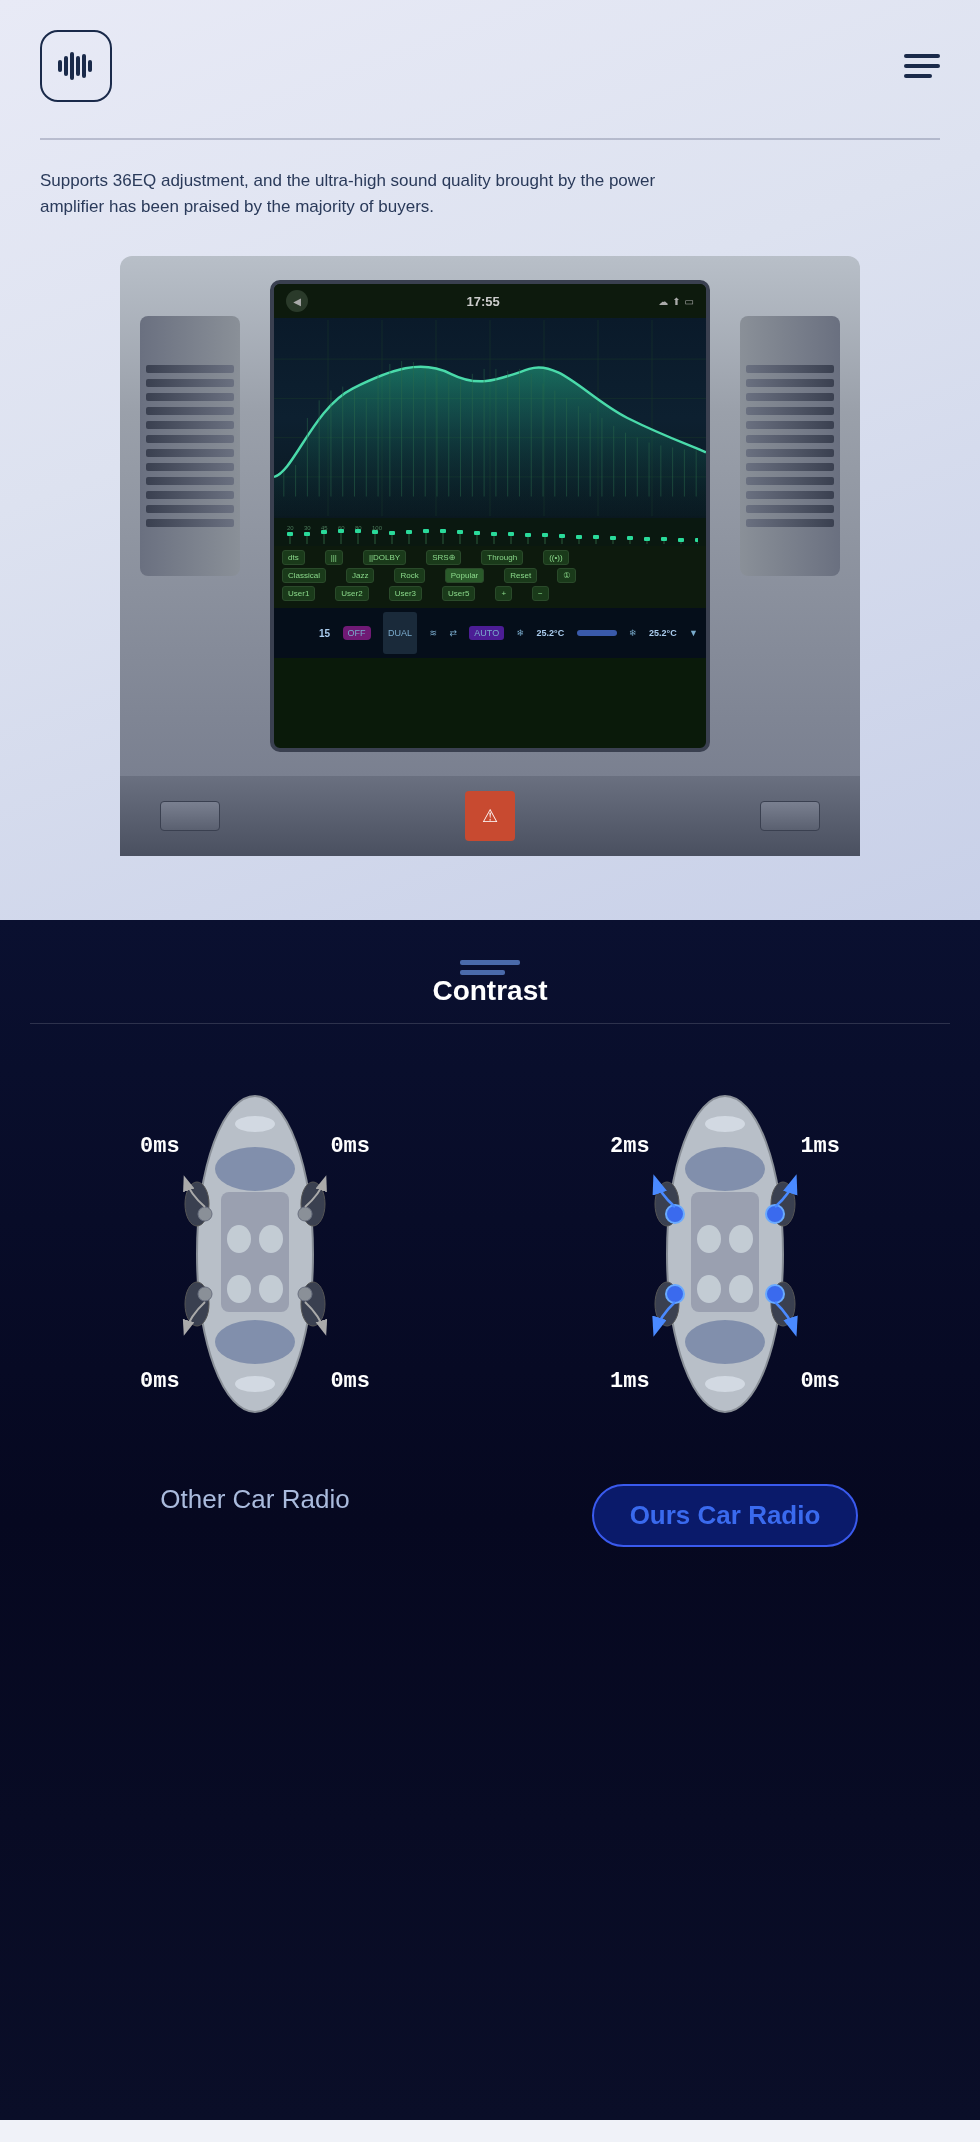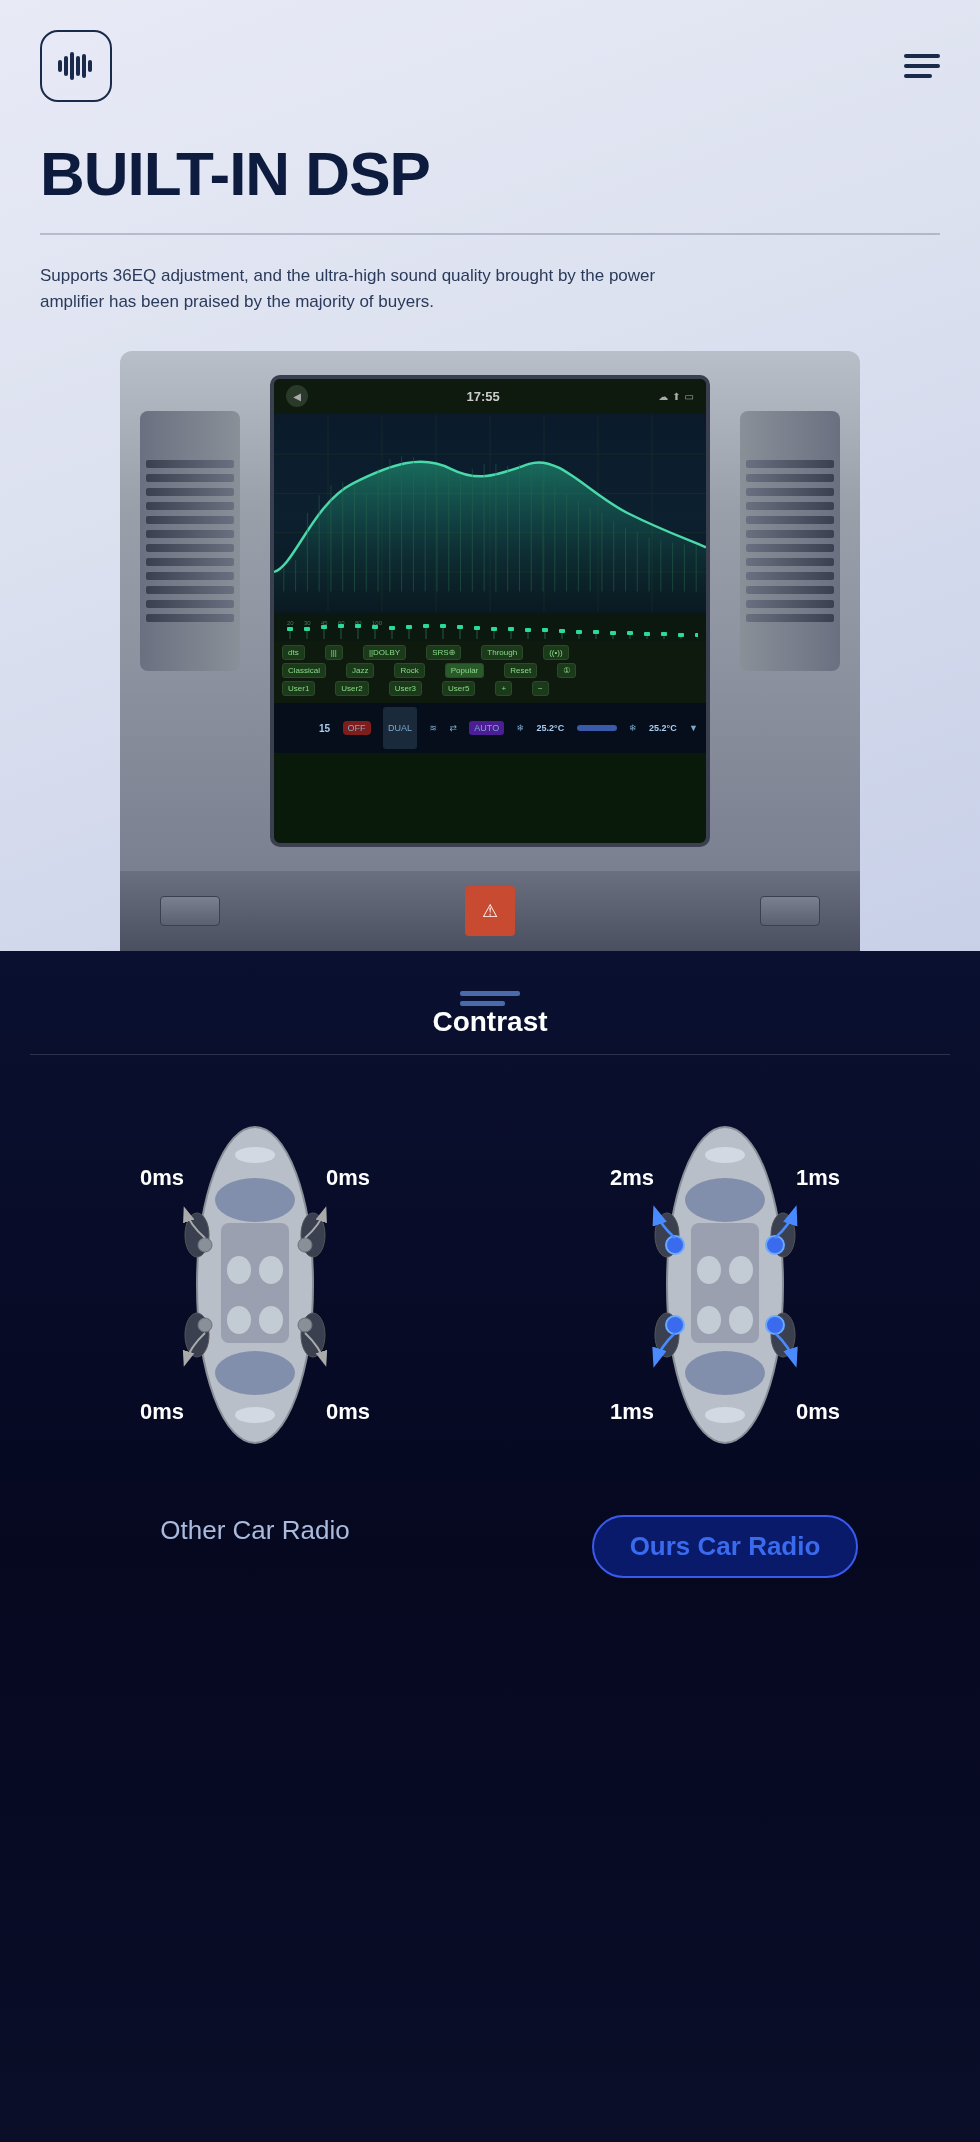--- a/index.html
+++ b/index.html
@@ -310,20 +310,21 @@
       flex-direction: column;
       align-items: center;
     }
 
     
     .car-top-view {
       width: 230px;
       height: 380px;
       position: relative;
       margin: 0 auto 20px;
+      font-family: Liberation Mono, monospace;
     }
     .speed-tl, .speed-tr, .speed-bl, .speed-br {
       position: absolute;
       color: #fff;
       font-size: 22px;
       font-weight: 700;
     }
     .speed-tl { top: 60px; left: 0; }
     .speed-tr { top: 60px; right: 0; }
     .speed-bl { bottom: 60px; left: 0; }
@@ -386,21 +387,20 @@
         <rect x="32" y="14" width="4" height="12" rx="2" fill="#1a2a4a"></rect>
       </svg>
     </div>
     <div class="hamburger-icon">
       <span></span>
       <span></span>
       <span style="width:28px"></span>
     </div>
   </div>
 
-  <h1 class="page-title">BUILT-IN DSP</h1>
   <div class="divider"></div>
   <p class="subtitle">Supports 36EQ adjustment, and the ultra-high sound quality brought by the power amplifier has been praised by the majority of buyers.</p>
 
   <div class="screen-container">
     <div class="car-dash-wrapper">
 
       <div class="car-dash-bg">
 
         <div class="vent-left">
           <div class="vent-slat"></div>
@@ -601,21 +601,21 @@
               <div class="eq-btn">User2</div>
               <div class="eq-btn">User3</div>
               <div class="eq-btn">User5</div>
               <div class="eq-btn">+</div>
               <div class="eq-btn">−</div>
             </div>
           </div>
 
           <div style="background:#050e1a;padding:4px 8px;display:flex;align-items:center;justify-content:space-between;gap:4px;font-size:9px;color:#7aabcc;">
             <span style="color:#aaccee;font-weight:700;font-size:10px;margin-left:37px;">15</span>
-            <span style="background:#7f1d1d;border-radius:4px;padding:2px 5px;color:#7aabcc;">OFF</span>
+            <span style="background:#701a75;border-radius:4px;padding:2px 5px;color:#7aabcc;">OFF</span>
             <span style="background:#1a2a3a;border-radius:3px;padding:16px 5px;color:#7aabcc;">DUAL</span>
             <span>≋</span>
             <span>⇄</span>
             <span style="background:#4c1d95;border-radius:3px;padding:2px 5px;">AUTO</span>
             <span>❄</span>
             <span style="color:#aaccee;font-weight:700;">25.2°C</span>
             <span style="width:40px;height:6px;background:#3a5aaa;border-radius:3px;display:inline-block;"></span>
             <span>❄</span>
             <span style="color:#aaccee;font-weight:700;">25.2°C</span>
             <span>▼</span>

